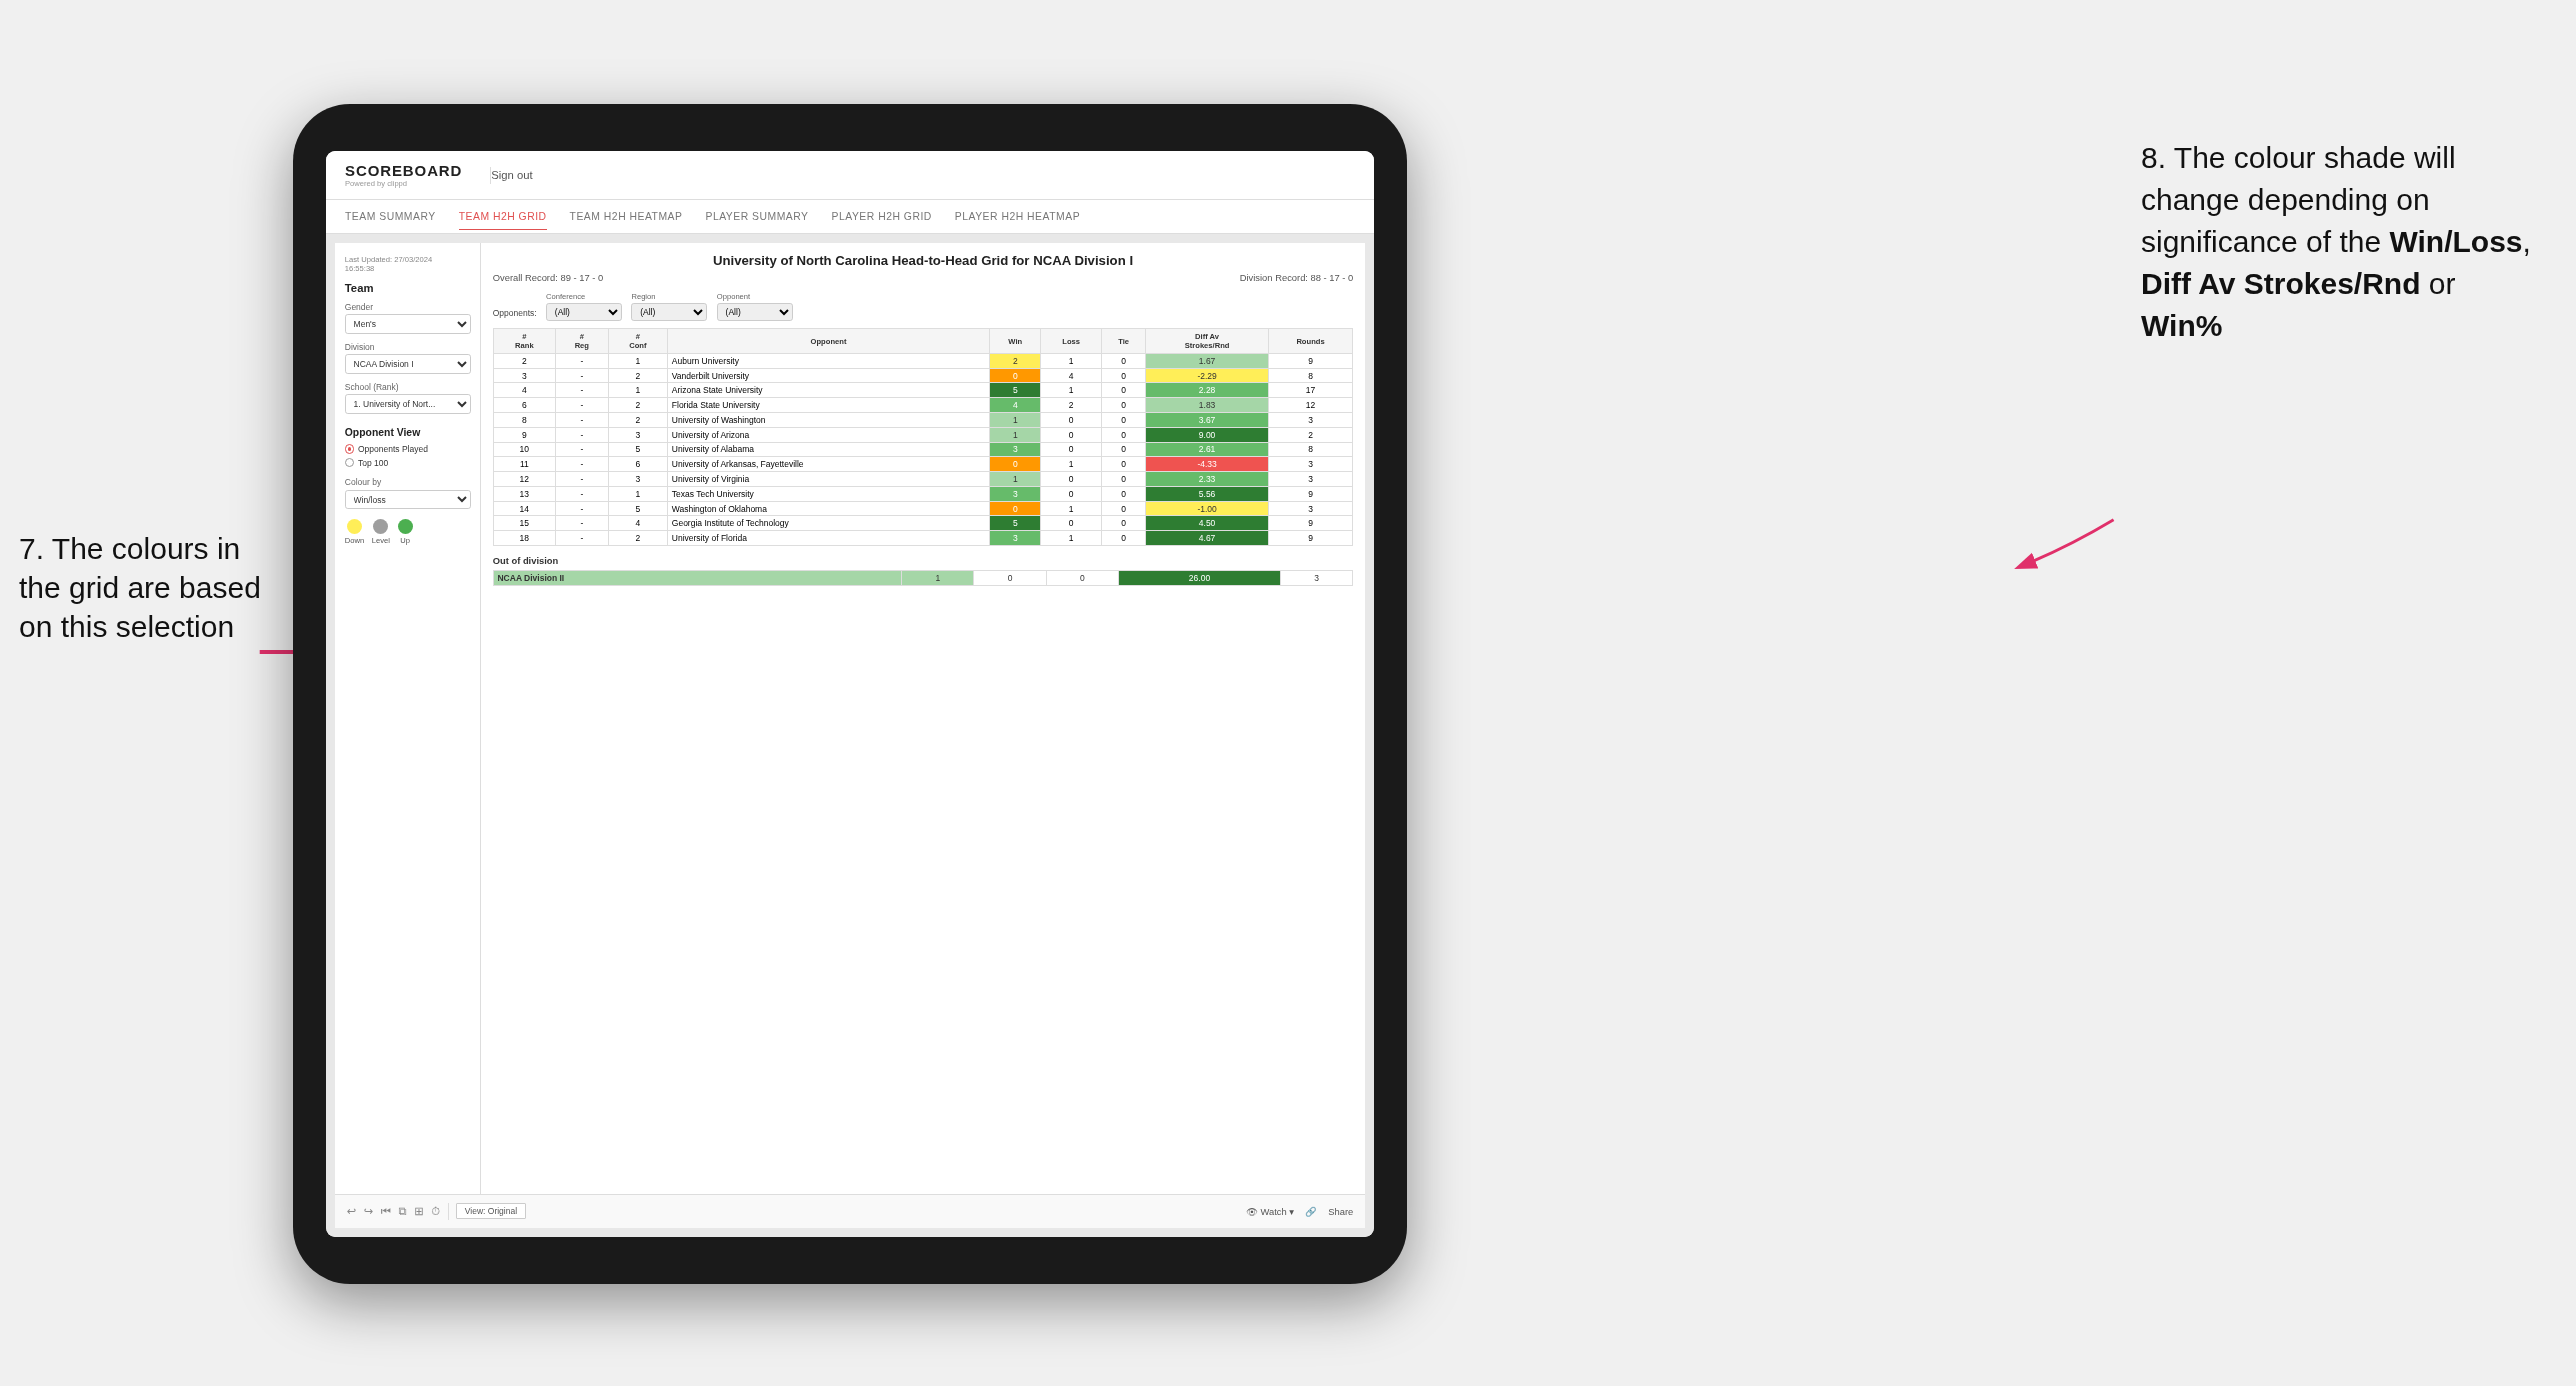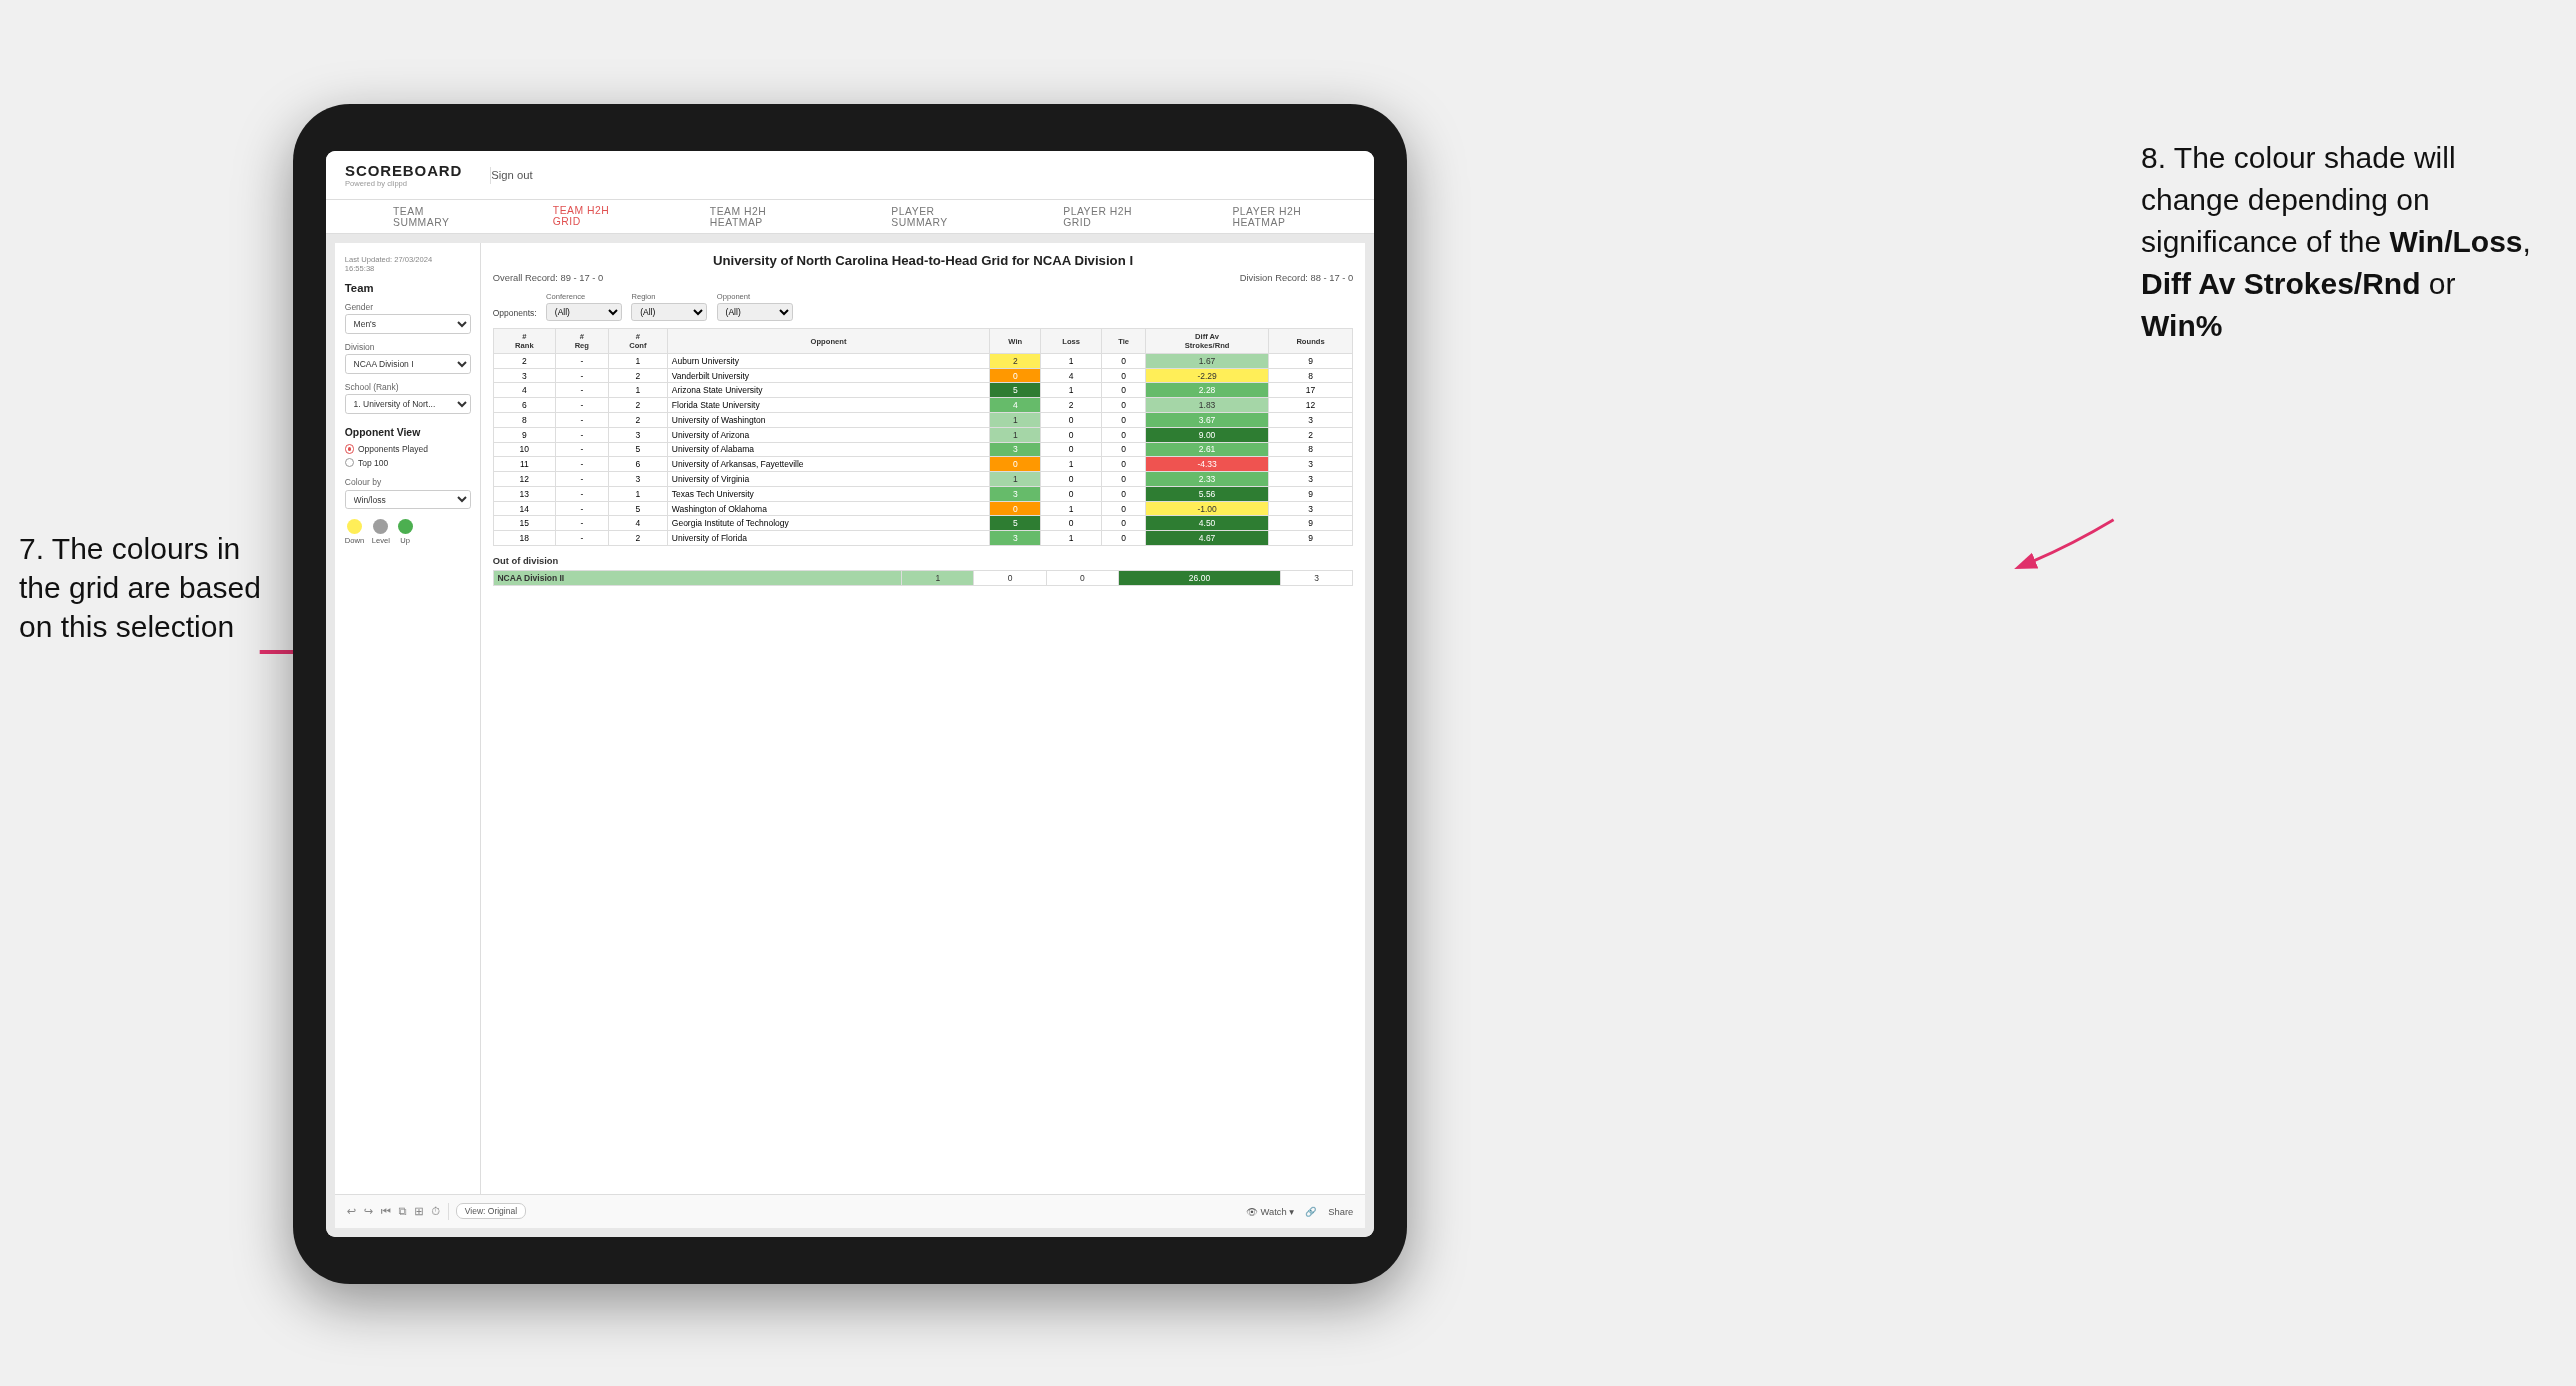--- a/index.html
+++ b/index.html
@@ -103,21 +103,20 @@
       gap: 23px;
     }
 
     .sub-nav-item {
       font-size: 10.4px;
       color: #777;
       cursor: pointer;
       padding: 7.6px 0;
       letter-spacing: 0.5px;
       font-weight: 500;
-      margin-left: 48px;
     }
 
     .sub-nav-item.active {
       color: #e05050;
       border-bottom: 1.9px solid #e05050;
     }
 
     
     .main-content {
       flex: 1;
@@ -366,21 +365,21 @@
       width: 0.9px;
       height: 17px;
       background: #ddd;
     }
 
     .toolbar-btn {
       font-size: 8.5px;
       color: #555;
       background: #fff;
       border: 0.9px solid #ccc;
-      border-radius: 7px;
+      border-radius: 1px;
       padding: 1.9px 7.6px;
       cursor: pointer;
     }
 
     .toolbar-actions {
       display: flex;
       gap: 11.3px;
       margin-left: auto;
       align-items: center;
       font-size: 9.4px;

